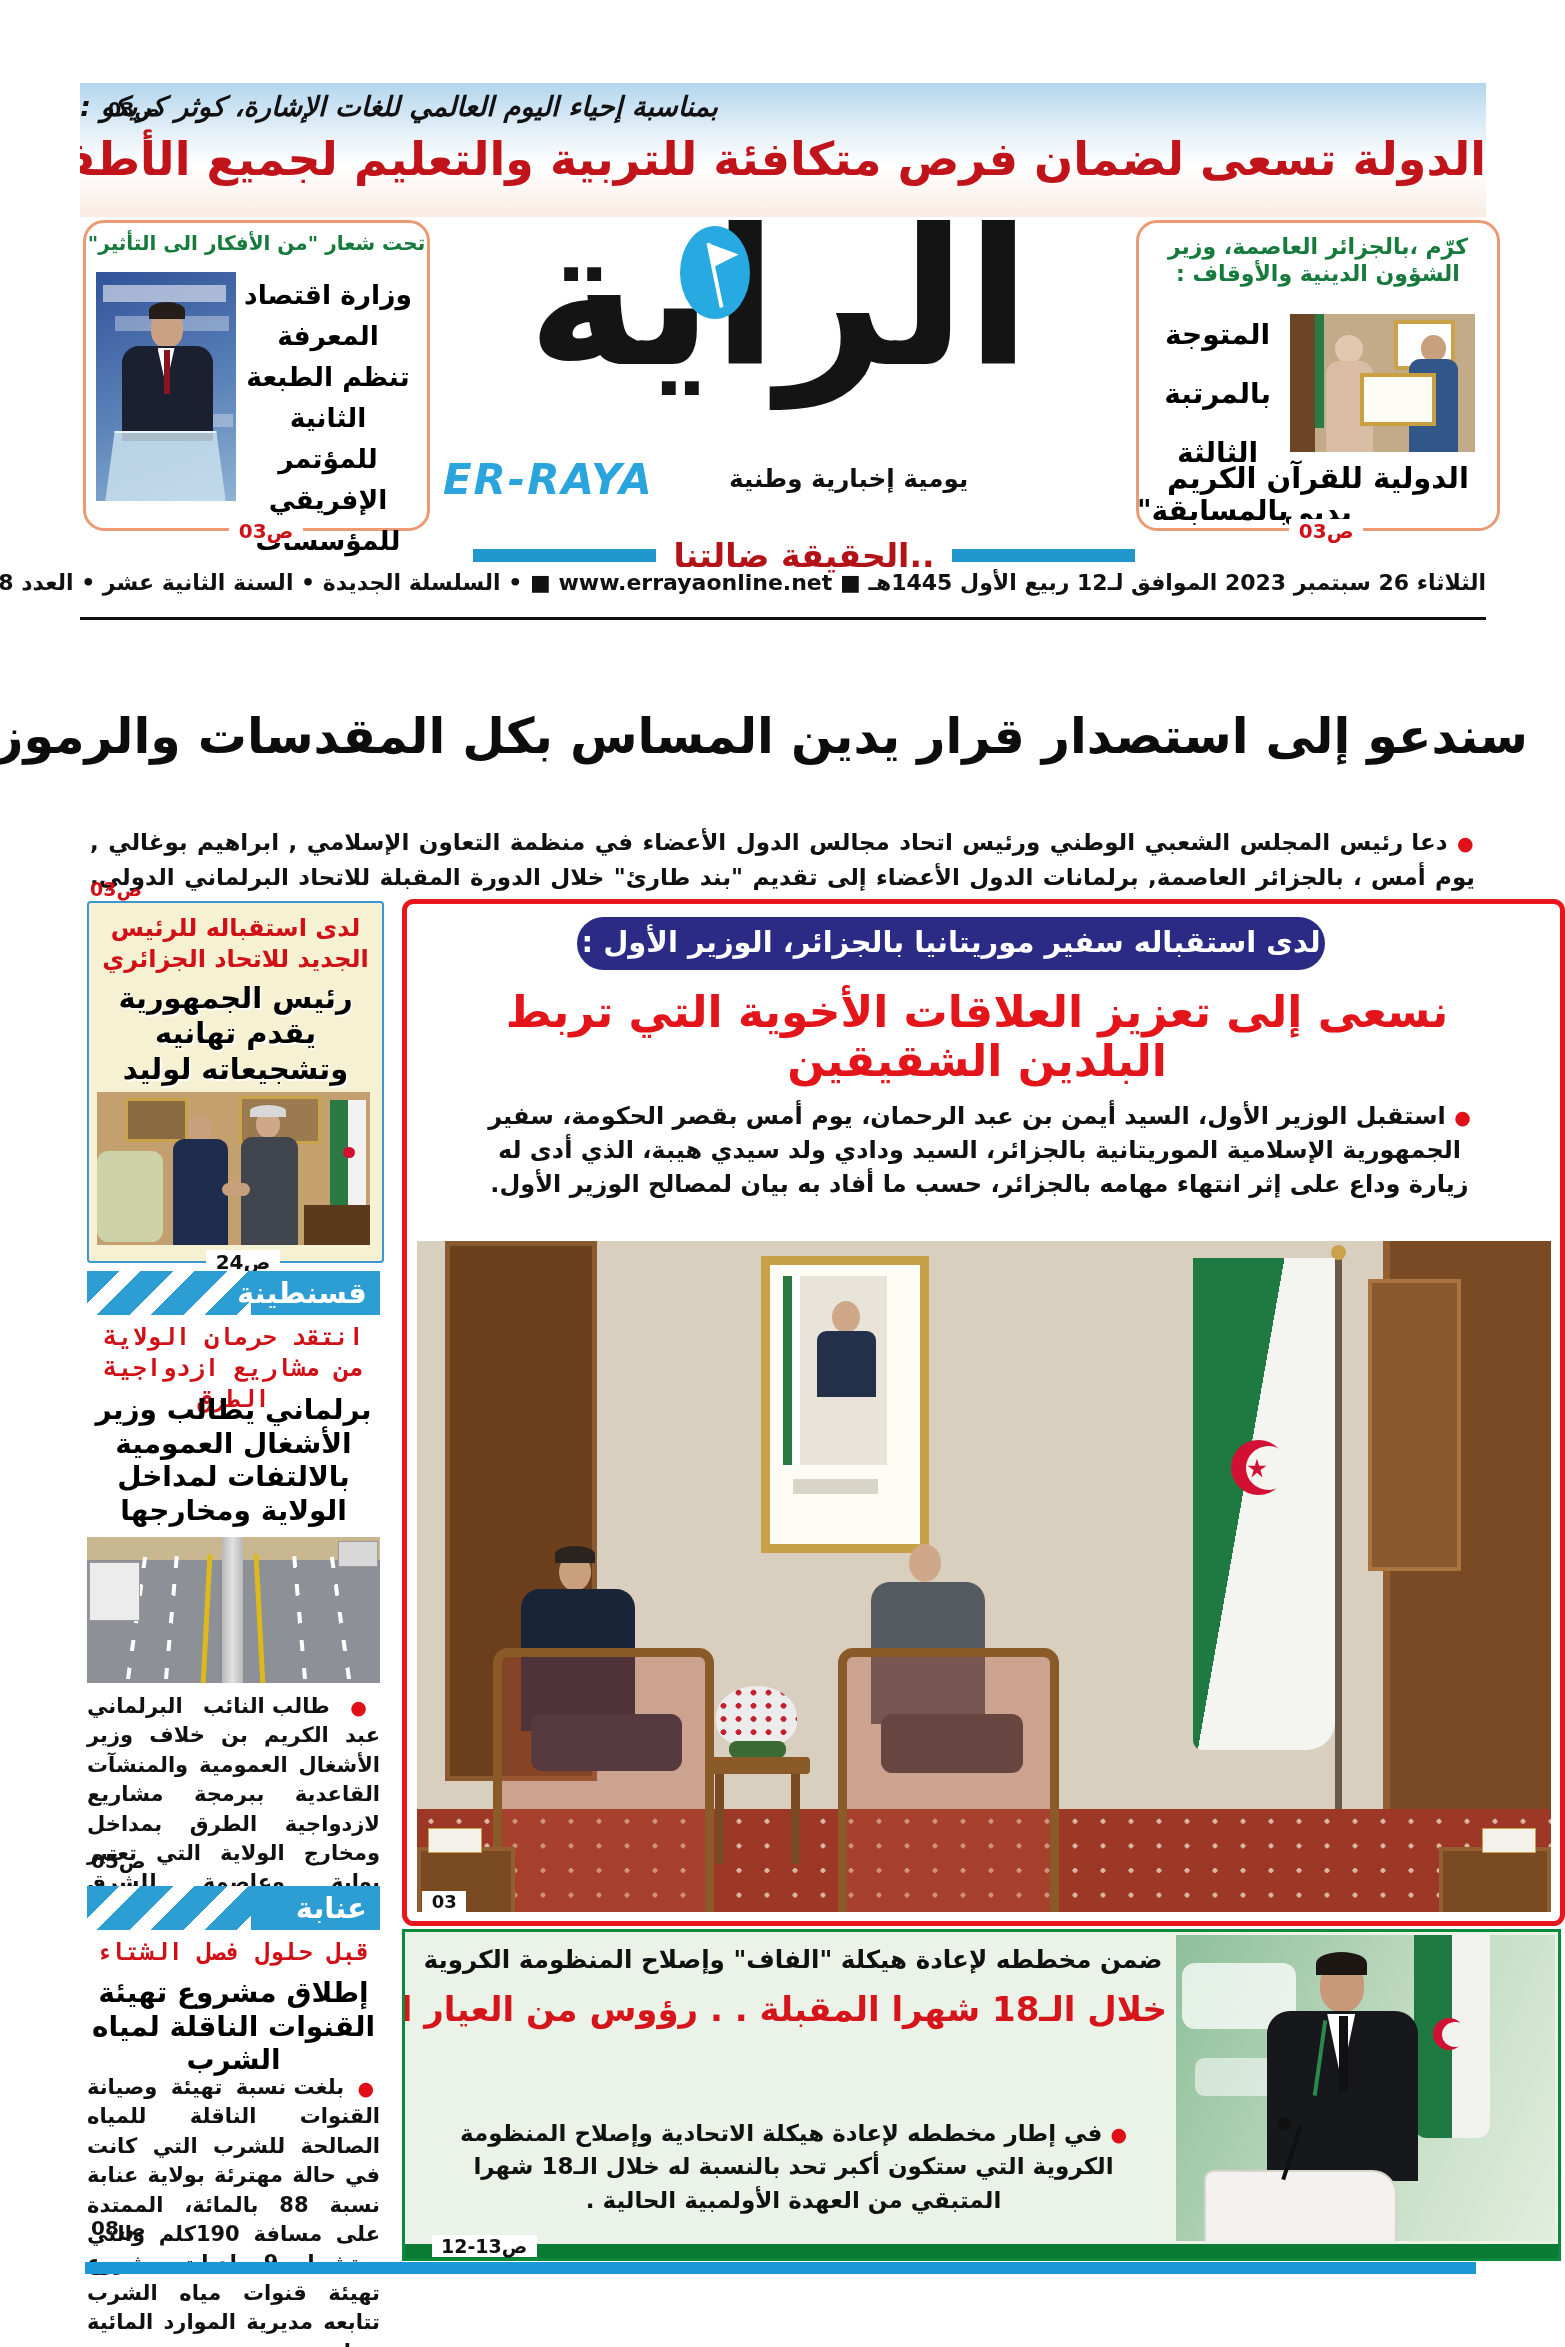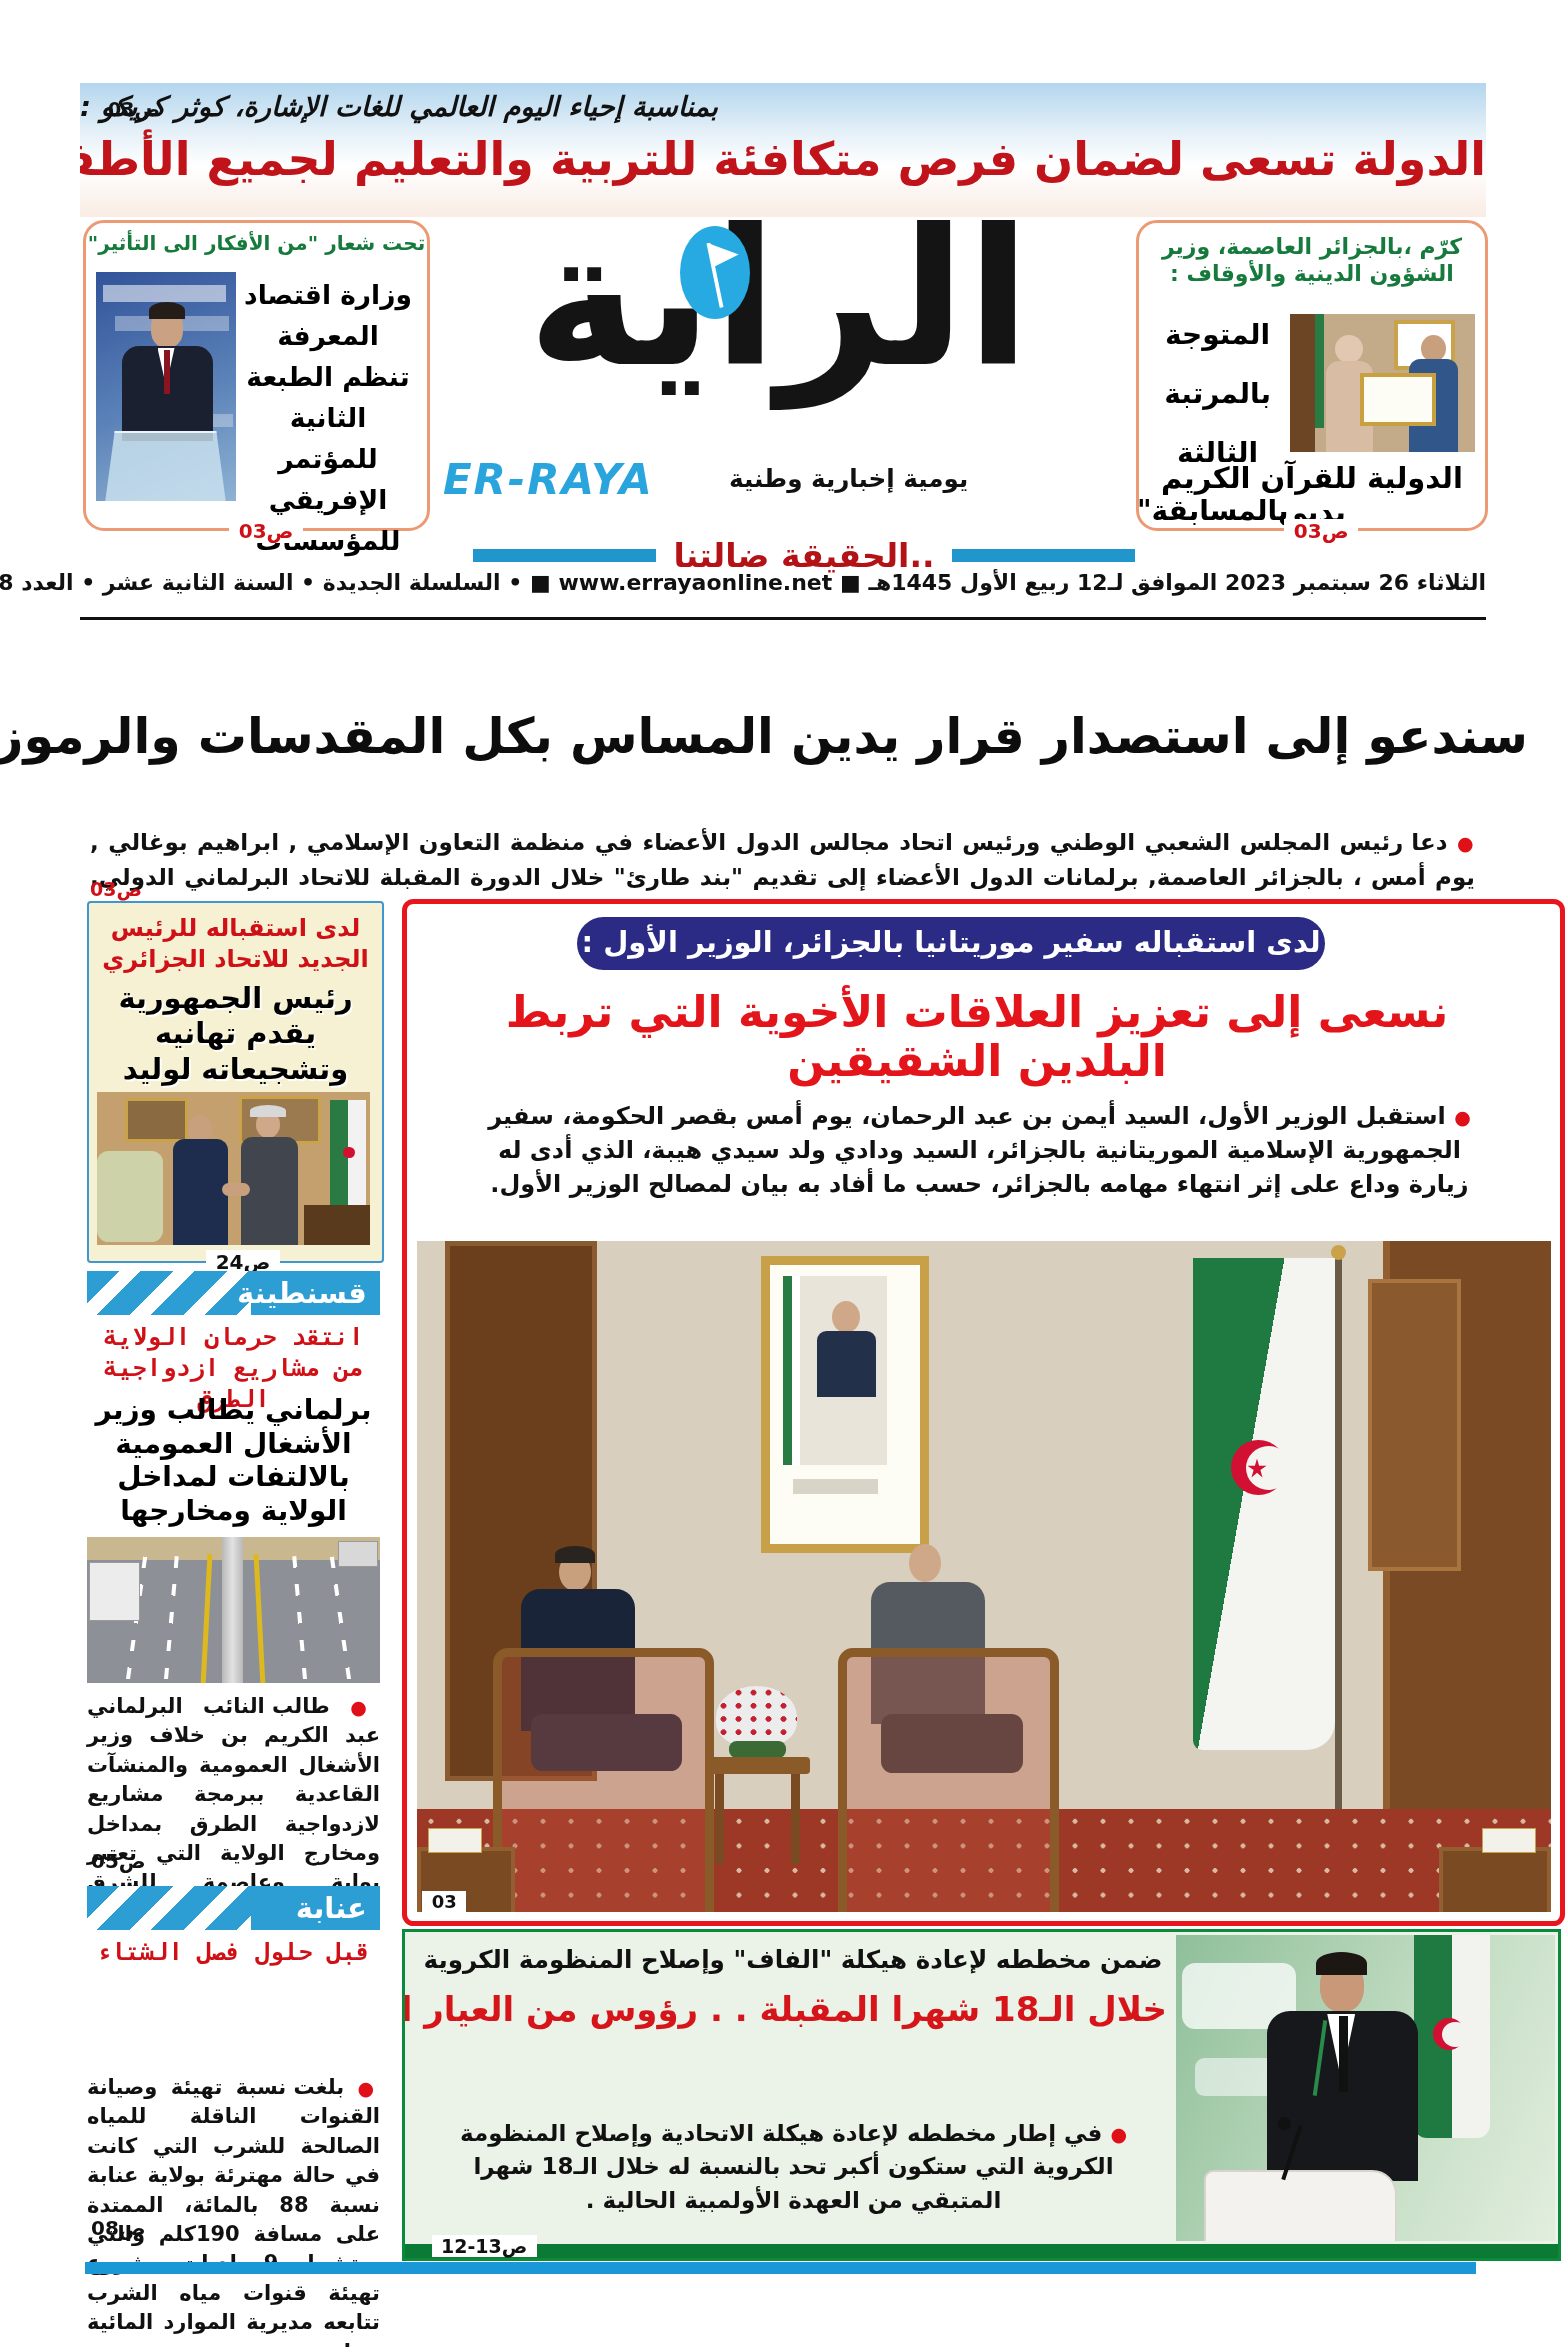--- a/index.html
+++ b/index.html
@@ -10,21 +10,21 @@
   
   .top-banner{left:80px;top:83px;width:1406px;height:134px;overflow:hidden;
      background:linear-gradient(180deg,#b3d6ee 0%,#e6f1f8 38%,#ffffff 62%,#f9ece4 100%);}
   .top-kicker{left:0;top:7.6px;width:100%;font-size:27.4px;font-weight:bold;color:#111;text-align:left;font-style:italic;}
   .top-headline{left:0;top:49px;width:100%;font-size:46px;font-weight:bold;color:#c1131a;
      text-align:center;white-space:nowrap;letter-spacing:-0.9px;}
   .top-pageref{left:28px;top:15px;font-size:19px;font-weight:bold;color:#111;}
   
   .side-box{border:3.8px solid #ec9a74;border-radius:21px;background:#fff;overflow:visible;}
   .box-left{left:83px;top:220px;width:341px;height:305px;}
-  .box-right{left:1136px;top:220px;width:346px;height:305px;}
+  .box-right{left:1136px;top:220px;width:346px;height:305px;padding-left:12px;}
   .green-kicker{color:#157a3c;font-weight:bold;text-align:center;line-height:1.25;}
   .chip{position:absolute;background:#fff;padding:0 9.5px;font-weight:bold;white-space:nowrap;}
   .ref-red{color:#cf1117;}
   .ref-black{color:#111;}
   
   .logo-zone{left:426px;top:220px;width:706px;height:312px;}
   .logo-arabic{left:0;top:-43px;width:100%;text-align:center;font-size:189px;line-height:1.3;
      font-weight:bold;color:#141414;letter-spacing:-3.8px;}
   .logo-flag{left:254px;top:5.7px;width:70px;height:93px;border-radius:50%;background:#27a9e1;}
   .logo-latin{left:17px;top:235px;font-size:42px;font-weight:bold;font-style:italic;color:#2aa4dd;
@@ -208,20 +208,21 @@
     <span class="bullet">●</span>
     <span>طالب النائب البرلماني عبد الكريم بن خلاف وزير الأشغال العمومية والمنشآت القاعدية ببرمجة مشاريع لازدواجية الطرق بمداخل ومخارج الولاية التي تعتبر بوابة وعاصمة للشرق الجزائري.</span>
   </div>
   <div class="abs col-pageref" style="top:1849px;">ص05</div>
 
   <div class="abs sec-banner" style="top:1886px;">
     <div class="abs sec-stripes"></div>
     <div class="abs sec-label">عنابة</div>
   </div>
   <div class="abs col-kicker" style="top:1938px;">قبل حلول فصل الشتاء</div>
+  <div class="abs col-headline" style="top:1976px;">إطلاق مشروع تهيئة القنوات الناقلة لمياه الشرب</div>
   <div class="abs col-body" style="top:2073px;">
     <span class="bullet">●</span>
     <span>بلغت نسبة تهيئة وصيانة القنوات الناقلة للمياه الصالحة للشرب التي كانت في حالة مهترئة بولاية عنابة نسبة 88 بالمائة، الممتدة على مسافة 190كلم والتي ستشمل 9 بلديات مشروع تهيئة قنوات مياه الشرب تتابعه مديرية الموارد المائية بعنابة.</span>
   </div>
   <div class="abs col-pageref" style="top:2216px;">ص08</div>
 
   <div class="abs main-box">
     <div class="abs navy-banner">لدى استقباله سفير موريتانيا بالجزائر، الوزير الأول :</div>
     <div class="abs main-headline">نسعى إلى تعزيز العلاقات الأخوية التي تربط البلدين الشقيقين</div>
     <div class="abs main-body">

